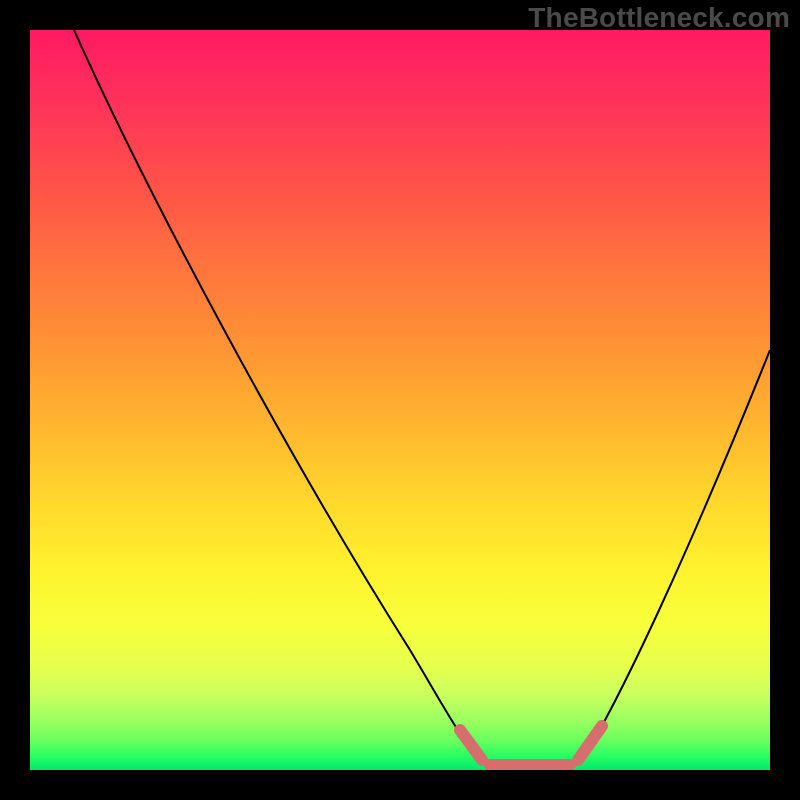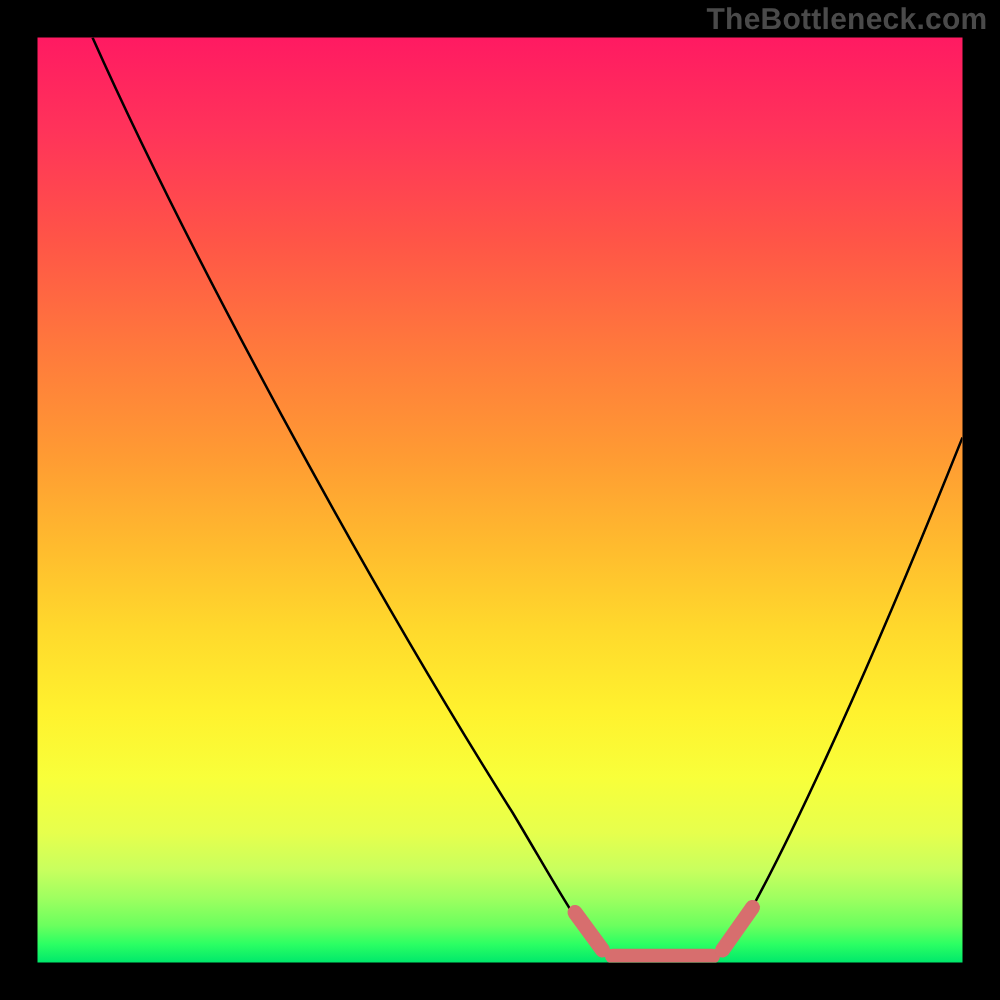--- a/index.html
+++ b/index.html
@@ -15,21 +15,21 @@
     position: relative;
     width: 800px;
     height: 800px;
     background: #000;
   }
   .watermark {
     position: absolute;
     top: 2px;
     right: 10px;
     color: #4a4a4a;
-    font-size: 24px;
+    font-size: 28px;
     font-weight: 600;
     letter-spacing: 0.2px;
     z-index: 4;
   }
   .plot-area {
     position: absolute;
     left: 30px;
     top: 30px;
     width: 740px;
     height: 740px;

